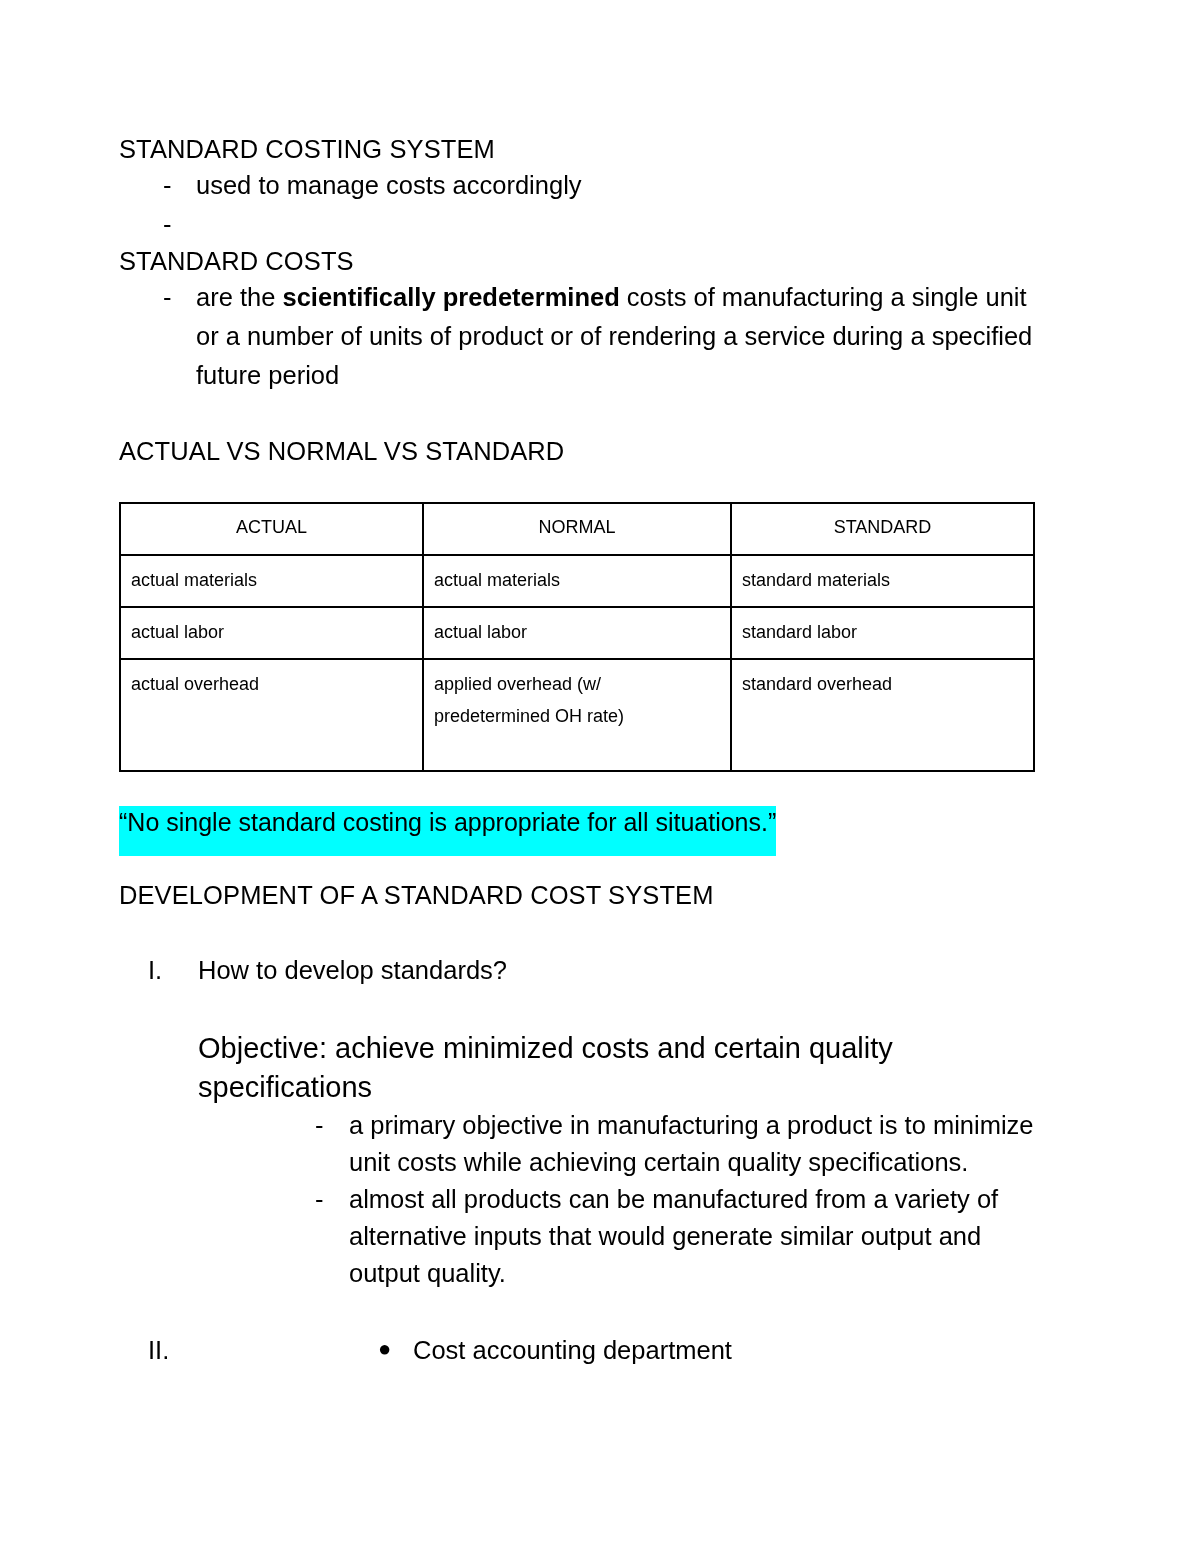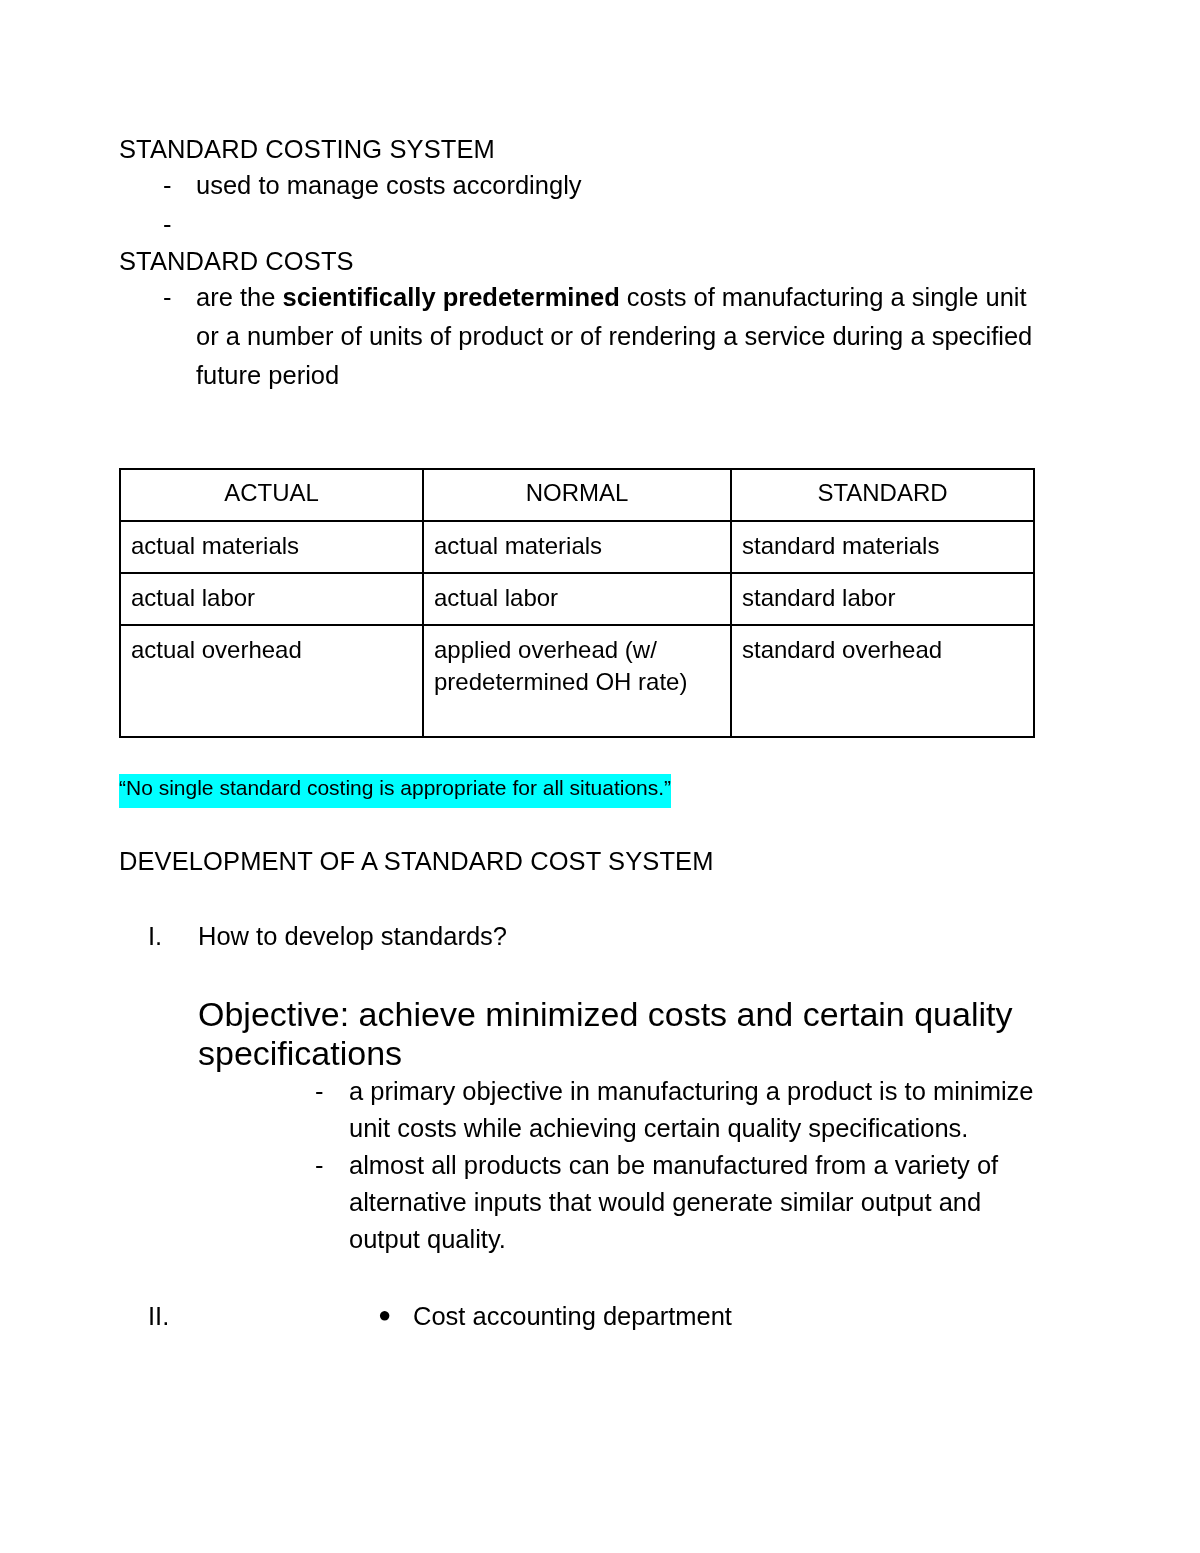--- a/index.html
+++ b/index.html
@@ -81,21 +81,21 @@
   .roman-item > .roman-mark {
     position: absolute;
     left: 29px;
     top: 0;
   }
 
   .objective-block {
     padding-left: 79px;
   }
   .objective-line {
-    font-size: 34px;
+    font-size: 29px;
     line-height: 39px;
   }
 
   
   .bullet-item {
     position: relative;
     padding-left: 294px;
     font-size: 25.5px;
     line-height: 39px;
   }
@@ -104,41 +104,41 @@
     left: 259px;
     top: -2px;
     font-size: 22px;
   }
 
   .spacer-lg { height: 39px; }
   .spacer-md { height: 31px; }
 
   .highlight {
     background: #00ffff;
-    font-size: 21px;
+    font-size: 25px;
     line-height: 34px;
     display: inline;
-    padding: 2px 0 9px 0;
+    padding: 2px 0 20px 0;
     box-decoration-break: clone;
     -webkit-box-decoration-break: clone;
   }
   .highlight-row { margin-top: 2px; }
 
   b, .bold { font-weight: bold; }
 
   
   .cmp-table {
     border-collapse: collapse;
     width: 914px;
     table-layout: fixed;
     margin-top: 3px;
   }
   .cmp-table td, .cmp-table th {
     border: 2px solid #000000;
-    font-size: 24px;
+    font-size: 18px;
     line-height: 32px;
     font-weight: normal;
     vertical-align: top;
     padding: 8px 10px 10px 10px;
   }
   .cmp-table thead th {
     text-align: center;
     padding: 7px 10px 11px 10px;
   }
   .cmp-table col.c1 { width: 303px; }
@@ -171,20 +171,21 @@
 
     <ul class="dash-list">
       <li class="dash-item">
         <span class="dash-mark">-</span>
         <span>are the </span><b>scientifically predetermined</b><span> costs of manufacturing a single unit or a number of units of product or of rendering a service during a specified future period</span>
       </li>
     </ul>
 
     <div class="spacer-lg"></div>
 
+    <div class="heading">ACTUAL VS NORMAL VS STANDARD</div>
 
     <div class="spacer-md"></div>
 
     <table class="cmp-table">
       <colgroup>
         <col class="c1">
           <col class="c2">
           <col class="c3">
       </colgroup>
       <thead>

